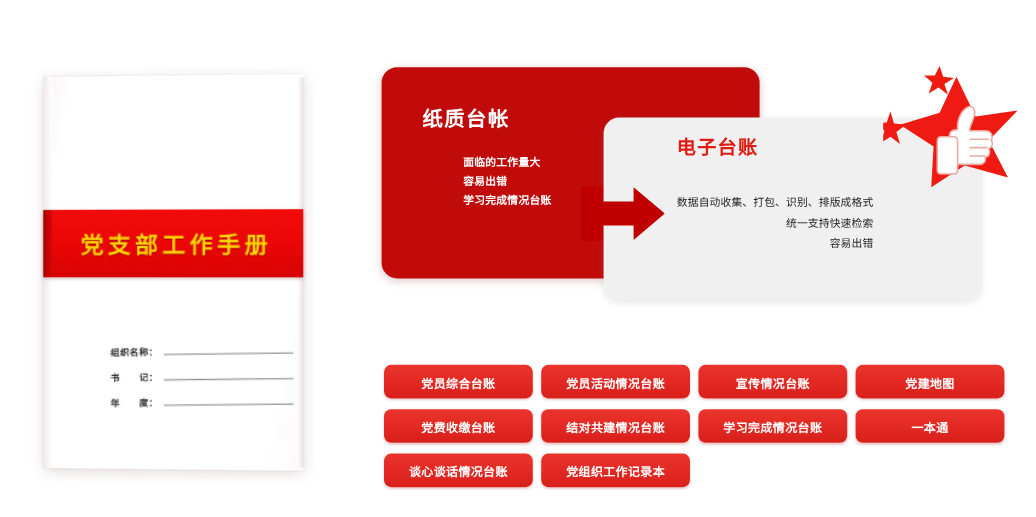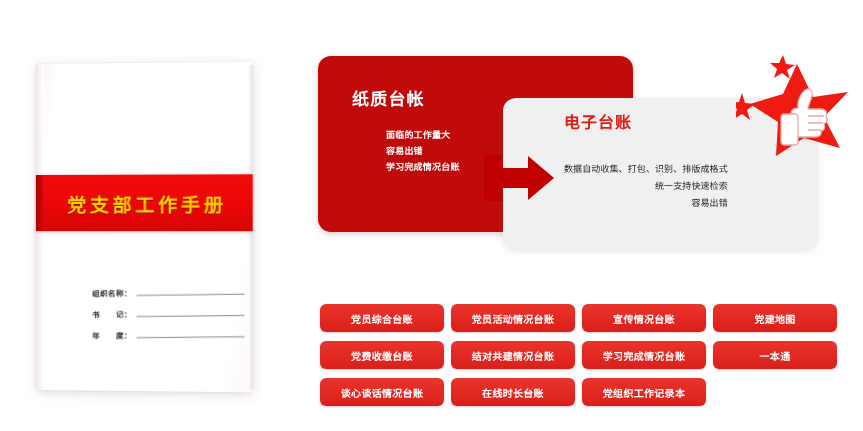--- a/index.html
+++ b/index.html
@@ -320,15 +320,14 @@
   <button class="ledger-button">党员活动情况台账</button>
   <button class="ledger-button">宣传情况台账</button>
   <button class="ledger-button">党建地图</button>
 
   <button class="ledger-button">党费收缴台账</button>
   <button class="ledger-button">结对共建情况台账</button>
   <button class="ledger-button">学习完成情况台账</button>
   <button class="ledger-button">一本通</button>
 
   <button class="ledger-button">谈心谈话情况台账</button>
-  <button class="ledger-button">在线时长台账</button>
   <button class="ledger-button">党组织工作记录本</button>
 </div>
 
 </body></html>

